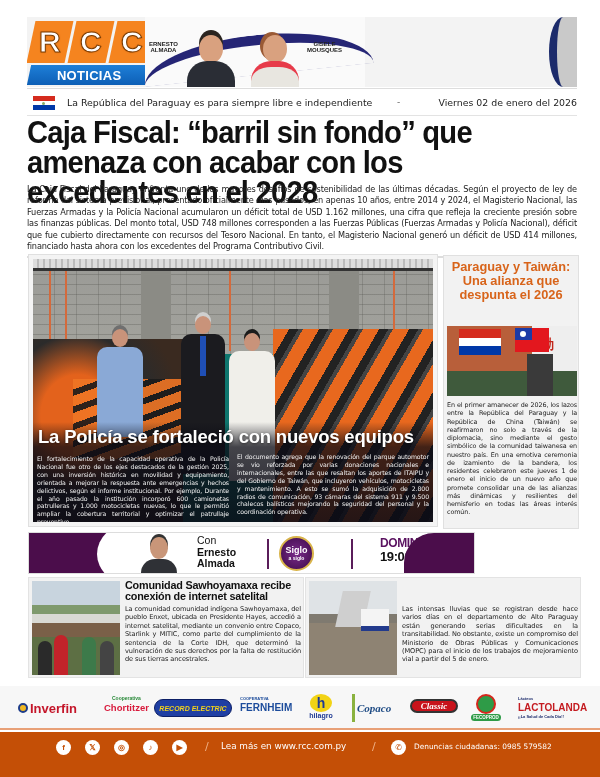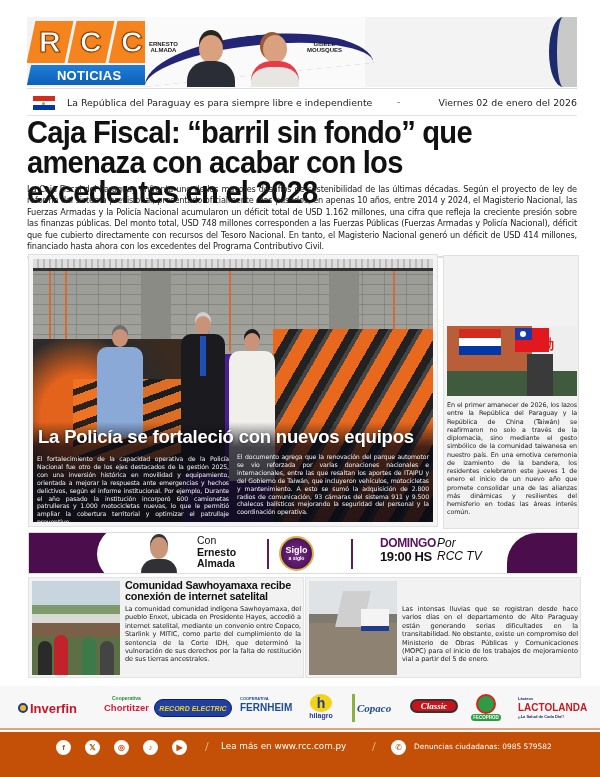--- a/index.html
+++ b/index.html
@@ -40,21 +40,21 @@
   .slogan { position: absolute; left: 40px; top: 8px; font-size: 9.4px; color: #222; font-family: "DejaVu Sans", sans-serif; text-align: center; }
   .slogan-sep { position: absolute; left: 370px; top: 8px; font-size: 9px; color: #666; }
   .date { position: absolute; right: 0; top: 8px; font-size: 9.4px; color: #222; }
 
   
   .headline { position: absolute; left: 27px; top: 118px; width: 560px; font-family: "Liberation Sans", sans-serif; font-weight: bold; font-size: 31px; line-height: 30px; color: #111; letter-spacing: -0.8px; transform: scaleX(0.94); transform-origin: left top; }
   .lead { position: absolute; left: 27px; top: 184px; width: 550px; font-size: 8.2px; line-height: 11.4px; color: #222; text-align: justify; letter-spacing: -0.15px; border-bottom: 2px solid #ddd; padding-bottom: 4px; }
 
   
   .feature { position: absolute; left: 28px; top: 254px; width: 410px; height: 273px; background: #f4f4f4; border: 1px solid #e0e0e0; padding: 4px; }
-  .feature-photo { position: absolute; left: 4px; top: 4px; width: 400px; height: 263px; overflow: hidden; background: #4c1d95; }
+  .feature-photo { position: absolute; left: 4px; top: 4px; width: 400px; height: 263px; overflow: hidden; background: #0f766e; }
   .wall { position: absolute; left: 0; top: 0; width: 100%; height: 95px;
     background:
       repeating-linear-gradient(0deg, transparent 0 9px, rgba(90,90,85,.35) 9px 10px),
       repeating-linear-gradient(90deg, transparent 0 21px, rgba(90,90,85,.3) 21px 22px),
       linear-gradient(#9a9a96, #a3a39d); }
   .roof { position: absolute; left: 0; top: 0; width: 100%; height: 12px; background: repeating-linear-gradient(90deg, #ddd 0 4px, #bbb 4px 6px); border-bottom: 3px solid #333; }
   .pipe { position: absolute; top: 12px; width: 2px; height: 80px; background: #d46a3c; }
   .pillar { position: absolute; top: 12px; width: 30px; height: 120px; background: #8b8b85; }
   .bikes-left { position: absolute; left: 0; top: 80px; width: 150px; height: 190px; background: radial-gradient(ellipse at 30% 40%, #e3621c 0 25%, #2b2b2b 50%, #3a2a20 70%); }
   .bikes-left2 { position: absolute; left: 40px; top: 120px; width: 120px; height: 80px; background: repeating-linear-gradient(160deg, #ef7524 0 10px, #1b1b1b 10px 16px); opacity: .9; }
@@ -85,21 +85,21 @@
   .sp-flagpy i { display: block; height: 33.3%; }
   .sp-flagpy i:nth-child(1){ background:#d52b1e; } .sp-flagpy i:nth-child(2){ background:#fff; } .sp-flagpy i:nth-child(3){ background:#0038a8; }
   .sp-flagtw { position: absolute; left: 68px; top: 2px; width: 34px; height: 24px; background: #e3171e; }
   .sp-flagtw::before { content: ""; position: absolute; left: 0; top: 0; width: 17px; height: 12px; background: #1c3aa6; }
   .sp-flagtw::after { content: ""; position: absolute; left: 5px; top: 3px; width: 6px; height: 6px; border-radius: 50%; background: #fff; }
   .sp-ground { position: absolute; left: 0; bottom: 0; width: 100%; height: 25px; background: #3f5a3c; }
   .sp-statue { position: absolute; left: 80px; top: 28px; width: 26px; height: 42px; background: #3a3a3a; }
   .side-text { position: absolute; left: 3px; top: 145px; width: 130px; font-size: 6.4px; line-height: 8.25px; color: #222; text-align: justify; letter-spacing: -0.1px; }
 
   
-  .promo { position: absolute; left: 28px; top: 532px; width: 550px; height: 42px; background: #fff; border: 1px solid #ddd; overflow: hidden; }
+  .promo { position: absolute; left: 28px; top: 532px; width: 447px; height: 42px; background: #fff; border: 1px solid #ddd; overflow: hidden; }
   .promo-left { position: absolute; left: 0; top: 0; width: 110px; height: 42px; background: #4b0d4b; }
   .promo-left::after { content: ""; position: absolute; right: -28px; top: -10px; width: 70px; height: 62px; border-radius: 50%; background: #fff; }
   .promo-face { position: absolute; left: 112px; top: 2px; width: 36px; height: 40px; }
   .promo-face .hd { position: absolute; left: 9px; top: 2px; width: 18px; height: 22px; border-radius: 50%; background: #c99679; box-shadow: 0 -3px 0 #333; }
   .promo-face .bd { position: absolute; left: 0; top: 24px; width: 36px; height: 18px; border-radius: 14px 14px 0 0; background: #2f3136; }
   .promo-con { position: absolute; left: 168px; top: 2px; font-family: "Liberation Sans", sans-serif; font-size: 10.5px; line-height: 11.5px; color: #111; font-weight: bold; }
   .promo-con span { display: block; font-weight: normal; }
   .promo-sep { position: absolute; width: 2px; height: 30px; top: 6px; background: #5a1d5a; }
   .promo-sep.s1 { left: 238px; } .promo-sep.s2 { left: 322px; }
   .promo-logo { position: absolute; left: 250px; top: 3px; width: 35px; height: 35px; border-radius: 50%; background: radial-gradient(#7a2b8a, #3c0a48); border: 2px solid #d9b44a; color: #fff; font-family: "Liberation Sans", sans-serif; font-weight: bold; font-size: 9px; display: flex; flex-direction: column; align-items: center; justify-content: center; line-height: 8px; }
@@ -224,20 +224,21 @@
         <div class="head"></div>
       </div>
     <div class="feature-overlay"></div>
     <div class="feature-title">La Policía se fortaleció con nuevos equipos</div>
     <p class="feature-col c1">El fortalecimiento de la capacidad operativa de la Policía Nacional fue otro de los ejes destacados de la gestión 2025, con una inversión histórica en movilidad y equipamiento, orientada a mejorar la respuesta ante emergencias y hechos delictivos, según el informe institucional. Por ejemplo, Durante el año pasado la institución incorporó 600 camionetas patrulleras y 1.000 motocicletas nuevas, lo que le permitió ampliar la cobertura territorial y optimizar el patrullaje preventivo.</p>
     <p class="feature-col c2">El documento agrega que la renovación del parque automotor se vio reforzada por varias donaciones nacionales e internacionales, entre las que resaltan los aportes de ITAIPU y del Gobierno de Taiwán, que incluyeron vehículos, motocicletas y mantenimiento. A esto se sumó la adquisición de 2.800 radios de comunicación, 93 cámaras del sistema 911 y 9.500 chalecos balísticos mejorando la seguridad del personal y la coordinación operativa.</p>
   </div>
 </div>
 
 <div class="side">
+  <div class="side-title">Paraguay y Taiwán: Una alianza que despunta el 2026</div>
   <div class="side-photo">
     <div class="sp-wall"></div>
     <div class="sp-banner"></div>
     <div class="sp-flagpy">
         <i></i>
         <i></i>
         <i></i>
       </div>
     <div class="sp-flagtw"></div>
     <div class="sp-ground"></div>

